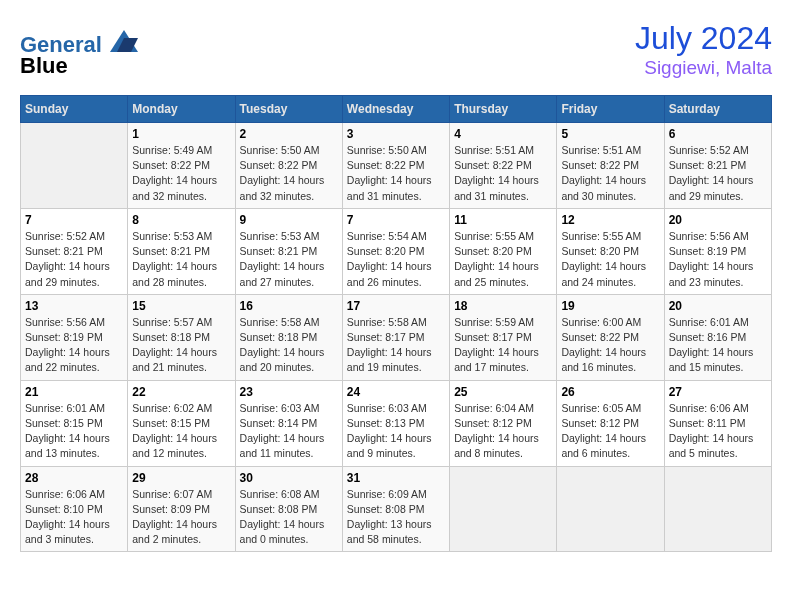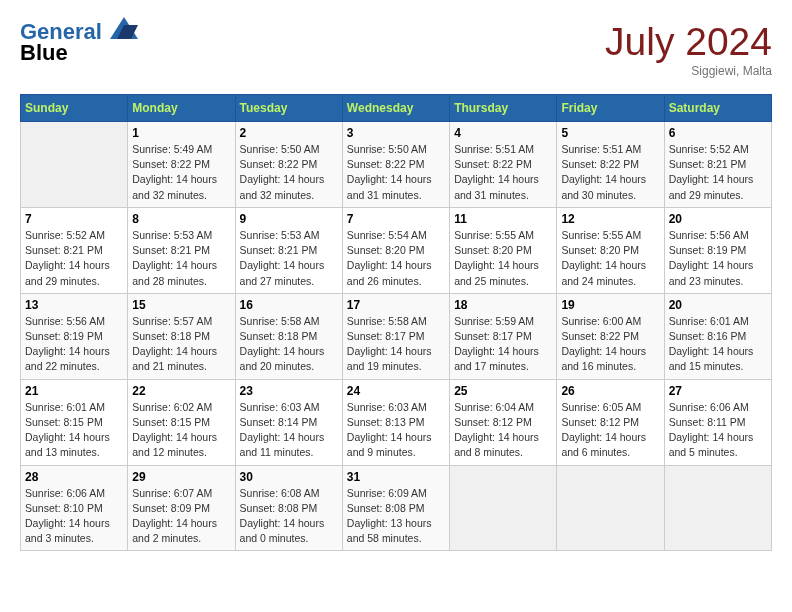--- a/index.html
+++ b/index.html
@@ -6,21 +6,21 @@
     body {
       font-family: Arial, sans-serif;
       background: #fff;
       width: 792px;
       min-height: 612px;
       padding: 20px;
     }
     .header {
       display: flex;
       justify-content: space-between;
-      align-items: flex-start;
+      align-items: flex-end;
       margin-bottom: 16px;
     }
     .logo {
       display: flex;
       align-items: center;
     }
     .logo-text {
       font-size: 22px;
       font-weight: bold;
       color: #1a1a2e;
@@ -32,36 +32,36 @@
     .logo-icon {
       width: 28px;
       height: 22px;
       margin-left: 2px;
       margin-top: -4px;
     }
     .title-block {
       text-align: right;
     }
     .month-title {
-      font-size: 39px;
-      color: #7f1d1d;
+      font-size: 32px;
+      color: #1d4ed8;
       font-weight: normal;
     }
     .location-title {
-      font-size: 12px;
-      color: #737373;
+      font-size: 19px;
+      color: #8b5cf6;
     }
     table {
       width: 100%;
       border-collapse: collapse;
       font-size: 11px;
     }
     thead tr th {
       background-color: #2566a8;
-      color: #bef264;
+      color: #e5e5e5;
       padding: 6px 4px;
       text-align: left;
       font-size: 12px;
       font-weight: bold;
       border: 1px solid #1e559a;
     }
     tbody tr td {
       border: 1px solid #ccc;
       vertical-align: top;
       padding: 4px;

